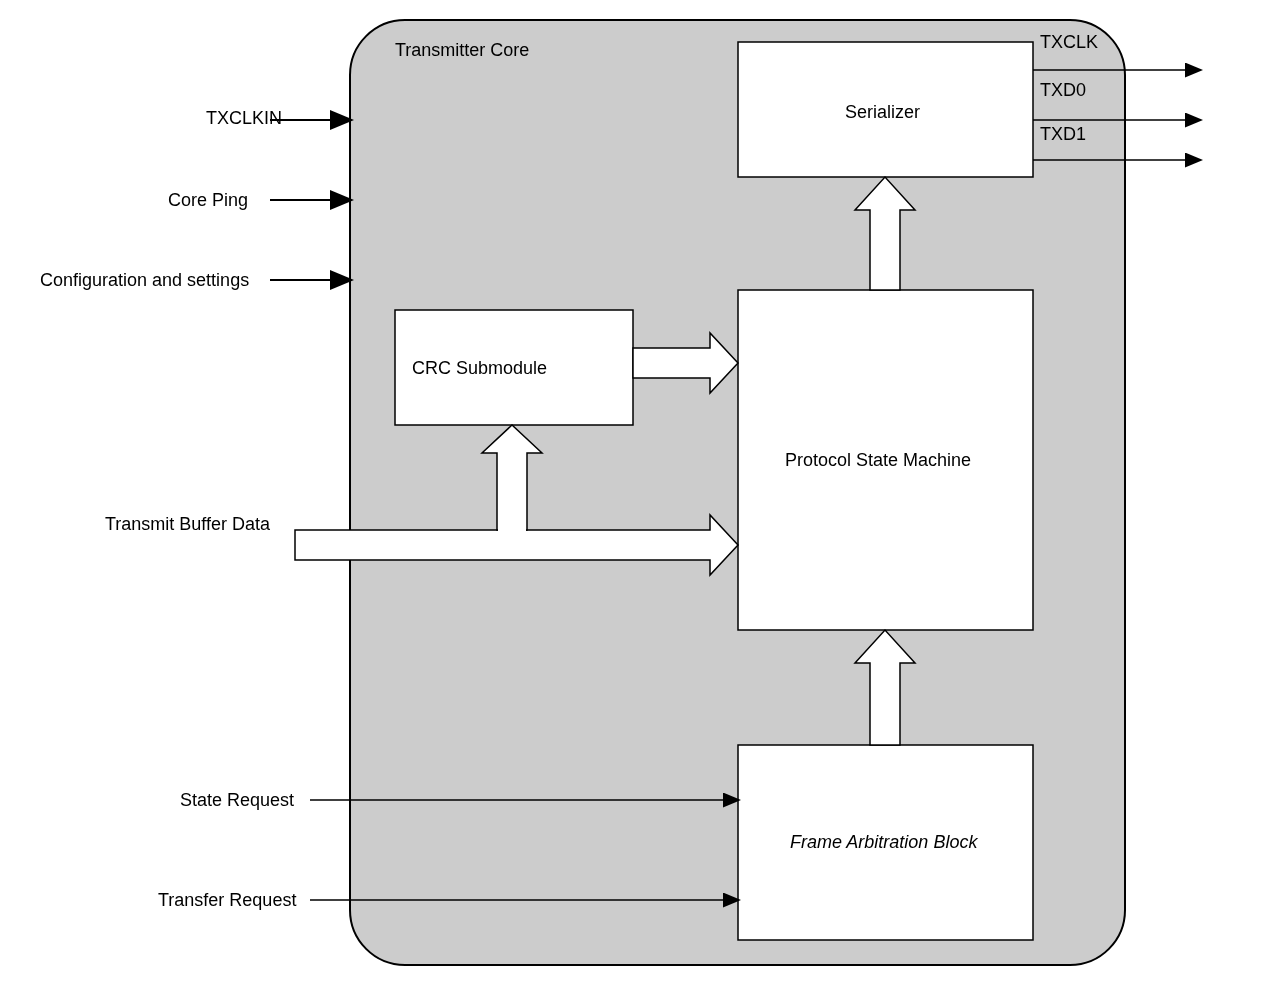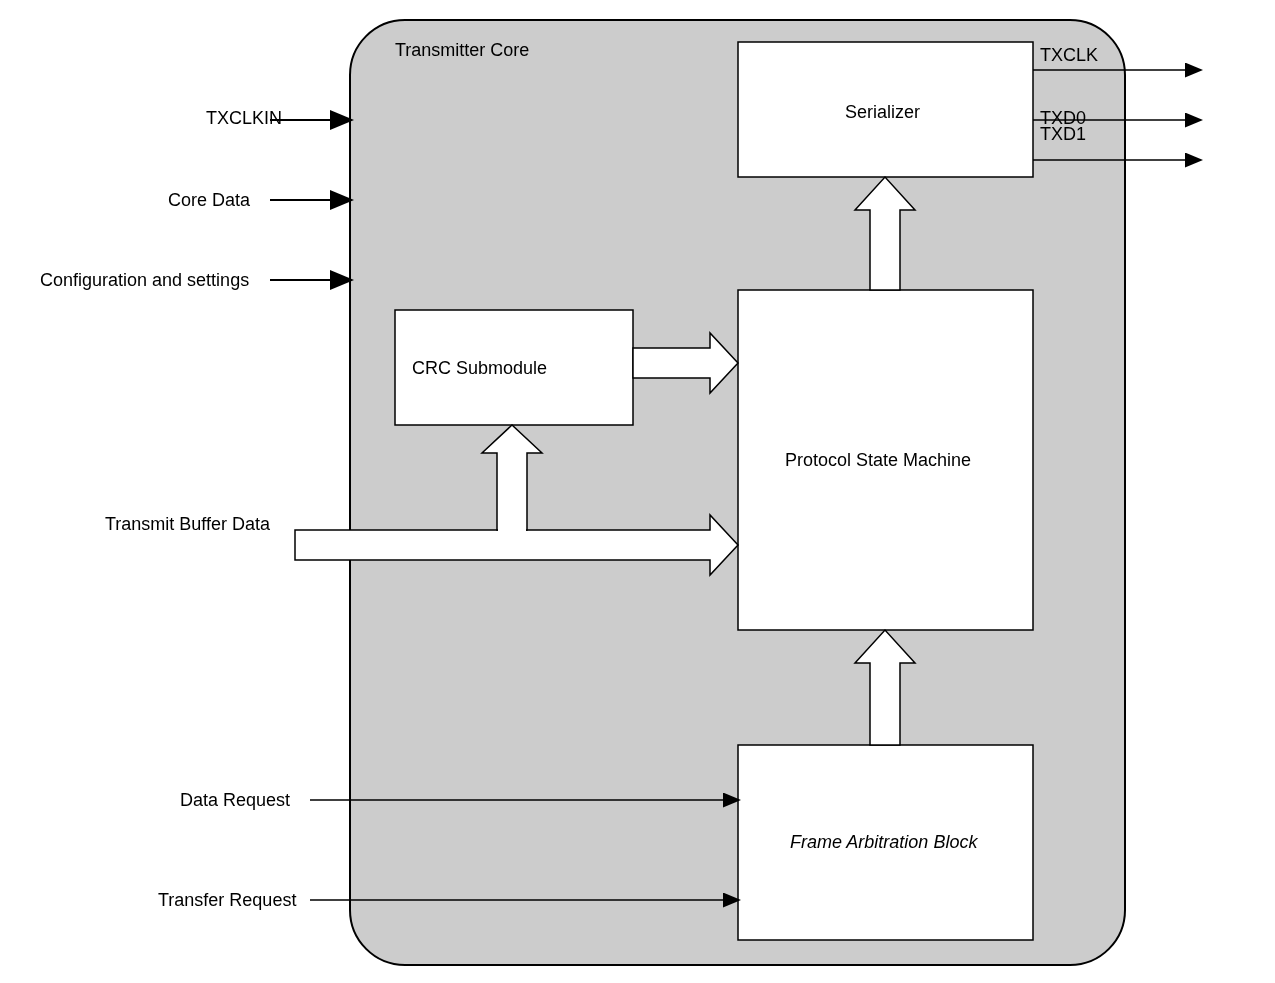--- a/index.html
+++ b/index.html
@@ -82,23 +82,23 @@
 </svg>
 
 <div class="label" style="left:395px; top:40px;">Transmitter Core</div>
 
 <div class="label" style="left:845px; top:102px;text-align:right;">Serializer</div>
 <div class="label" style="left:412px; top:358px;text-align:right;">CRC Submodule</div>
 <div class="label" style="left:785px; top:450px;">Protocol State Machine</div>
 <div class="label" style="left:790px; top:832px;font-style:italic;">Frame Arbitration Block</div>
 
 <div class="label" style="left:175px; top:108px;margin-left:31px;">TXCLKIN</div>
-<div class="label" style="left:168px; top:190px;">Core Data</div>
+<div class="label" style="left:168px; top:190px;">Core Ping</div>
 <div class="label" style="left:40px; top:270px;">Configuration and settings</div>
 <div class="label" style="left:105px; top:514px;">Transmit Buffer Data</div>
-<div class="label" style="left:180px; top:790px;">Data Request</div>
+<div class="label" style="left:180px; top:790px;">State Request</div>
 <div class="label" style="left:158px; top:890px;">Transfer Request</div>
 
-<div class="label" style="left:1040px; top:45px;">TXCLK</div>
-<div class="label" style="left:1040px; top:108px;">TXD0</div>
+<div class="label" style="left:1040px; top:32px;">TXCLK</div>
+<div class="label" style="left:1040px; top:80px;">TXD0</div>
 <div class="label" style="left:1040px; top:124px;">TXD1</div>
 
 </div>
 
 </body></html>

